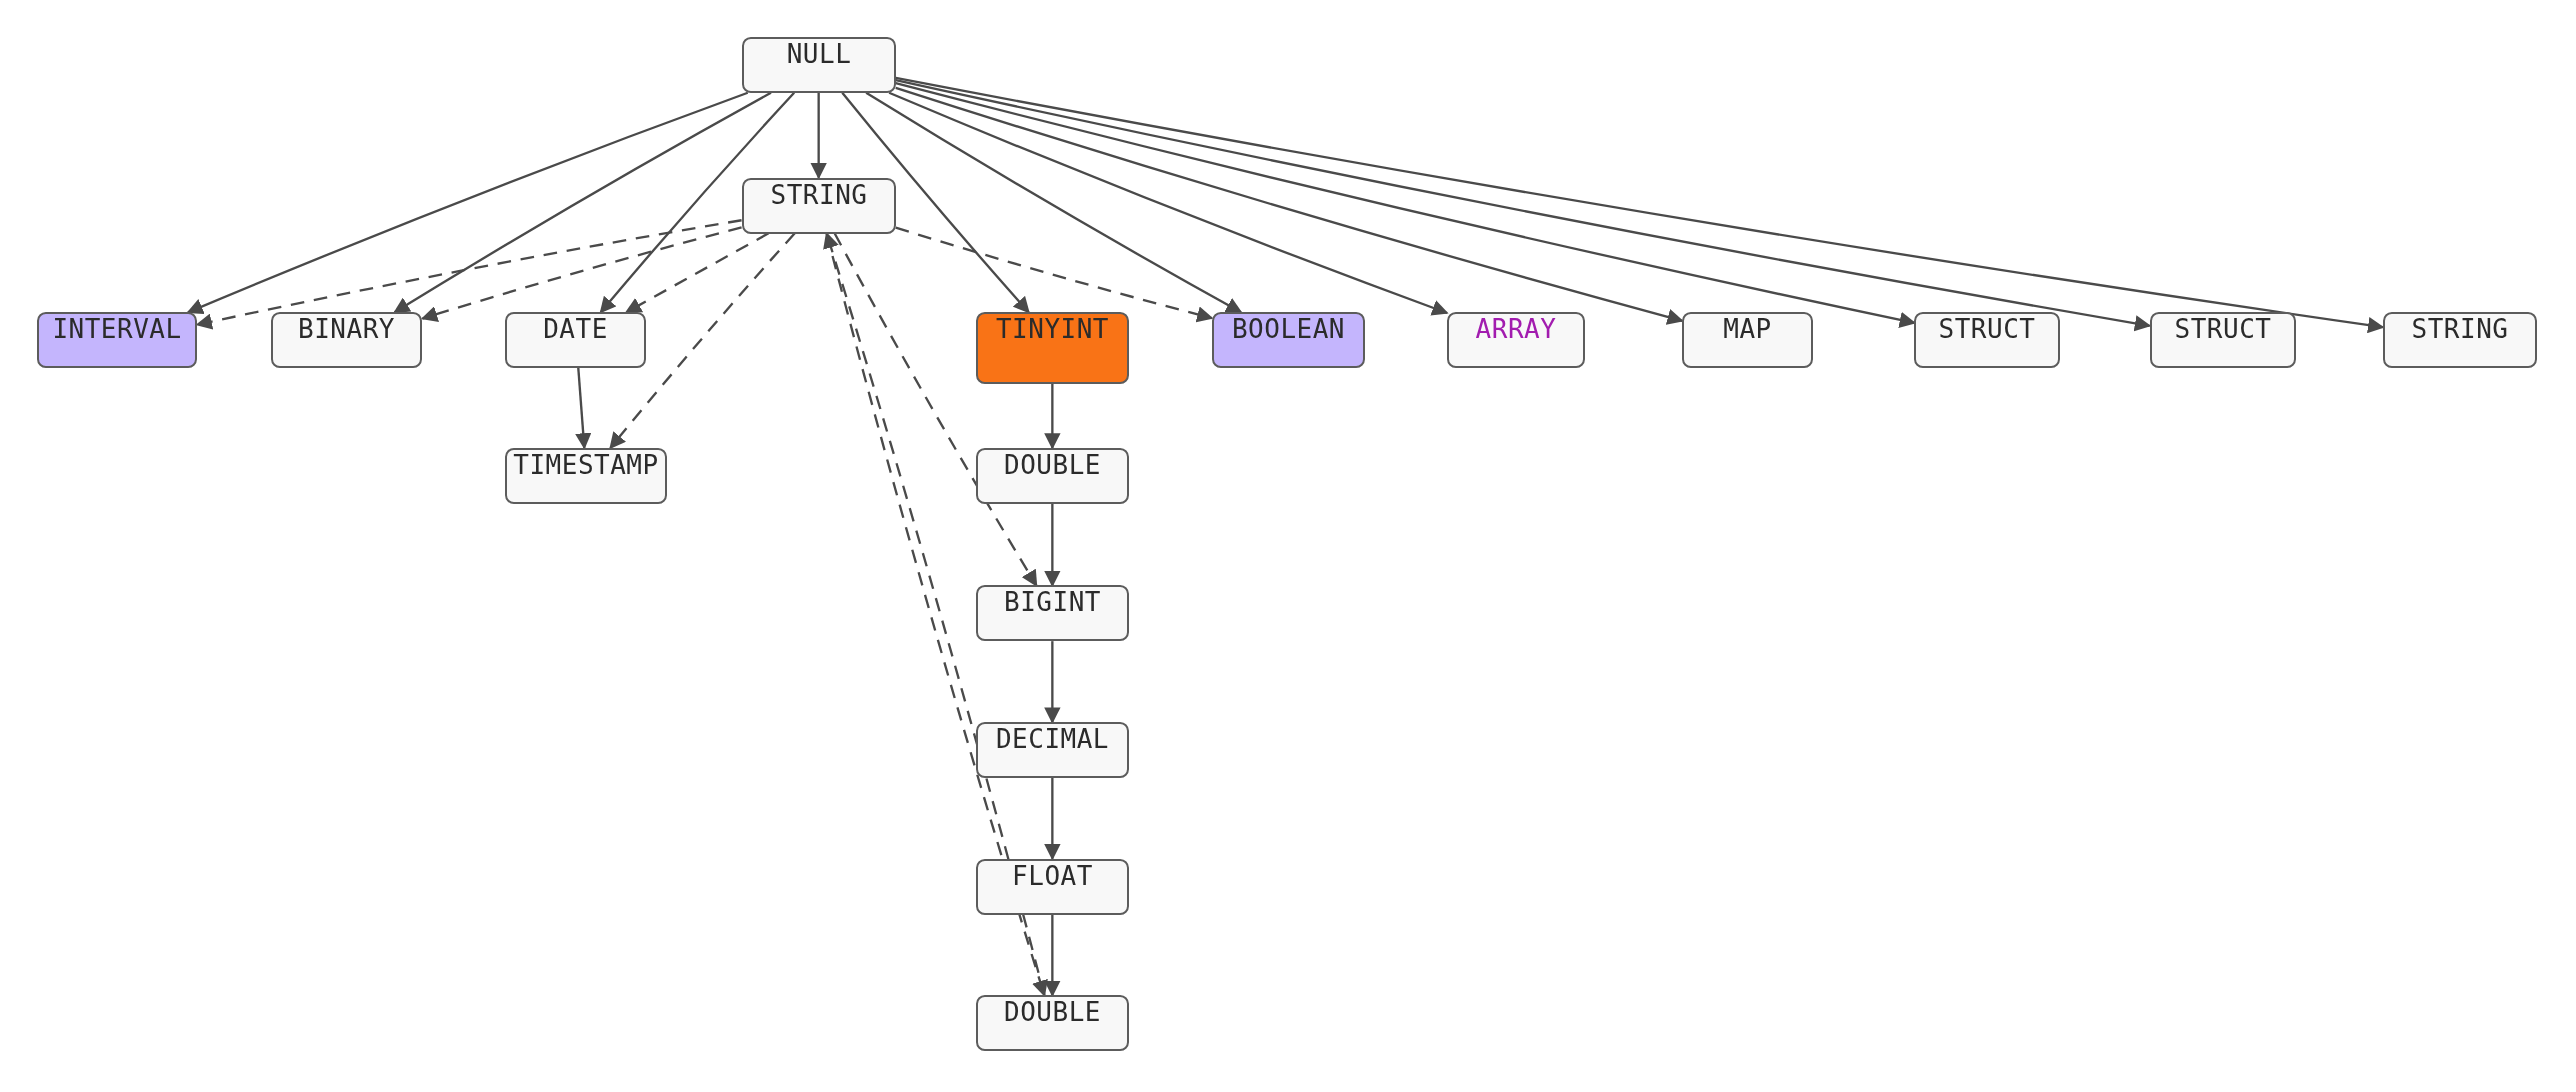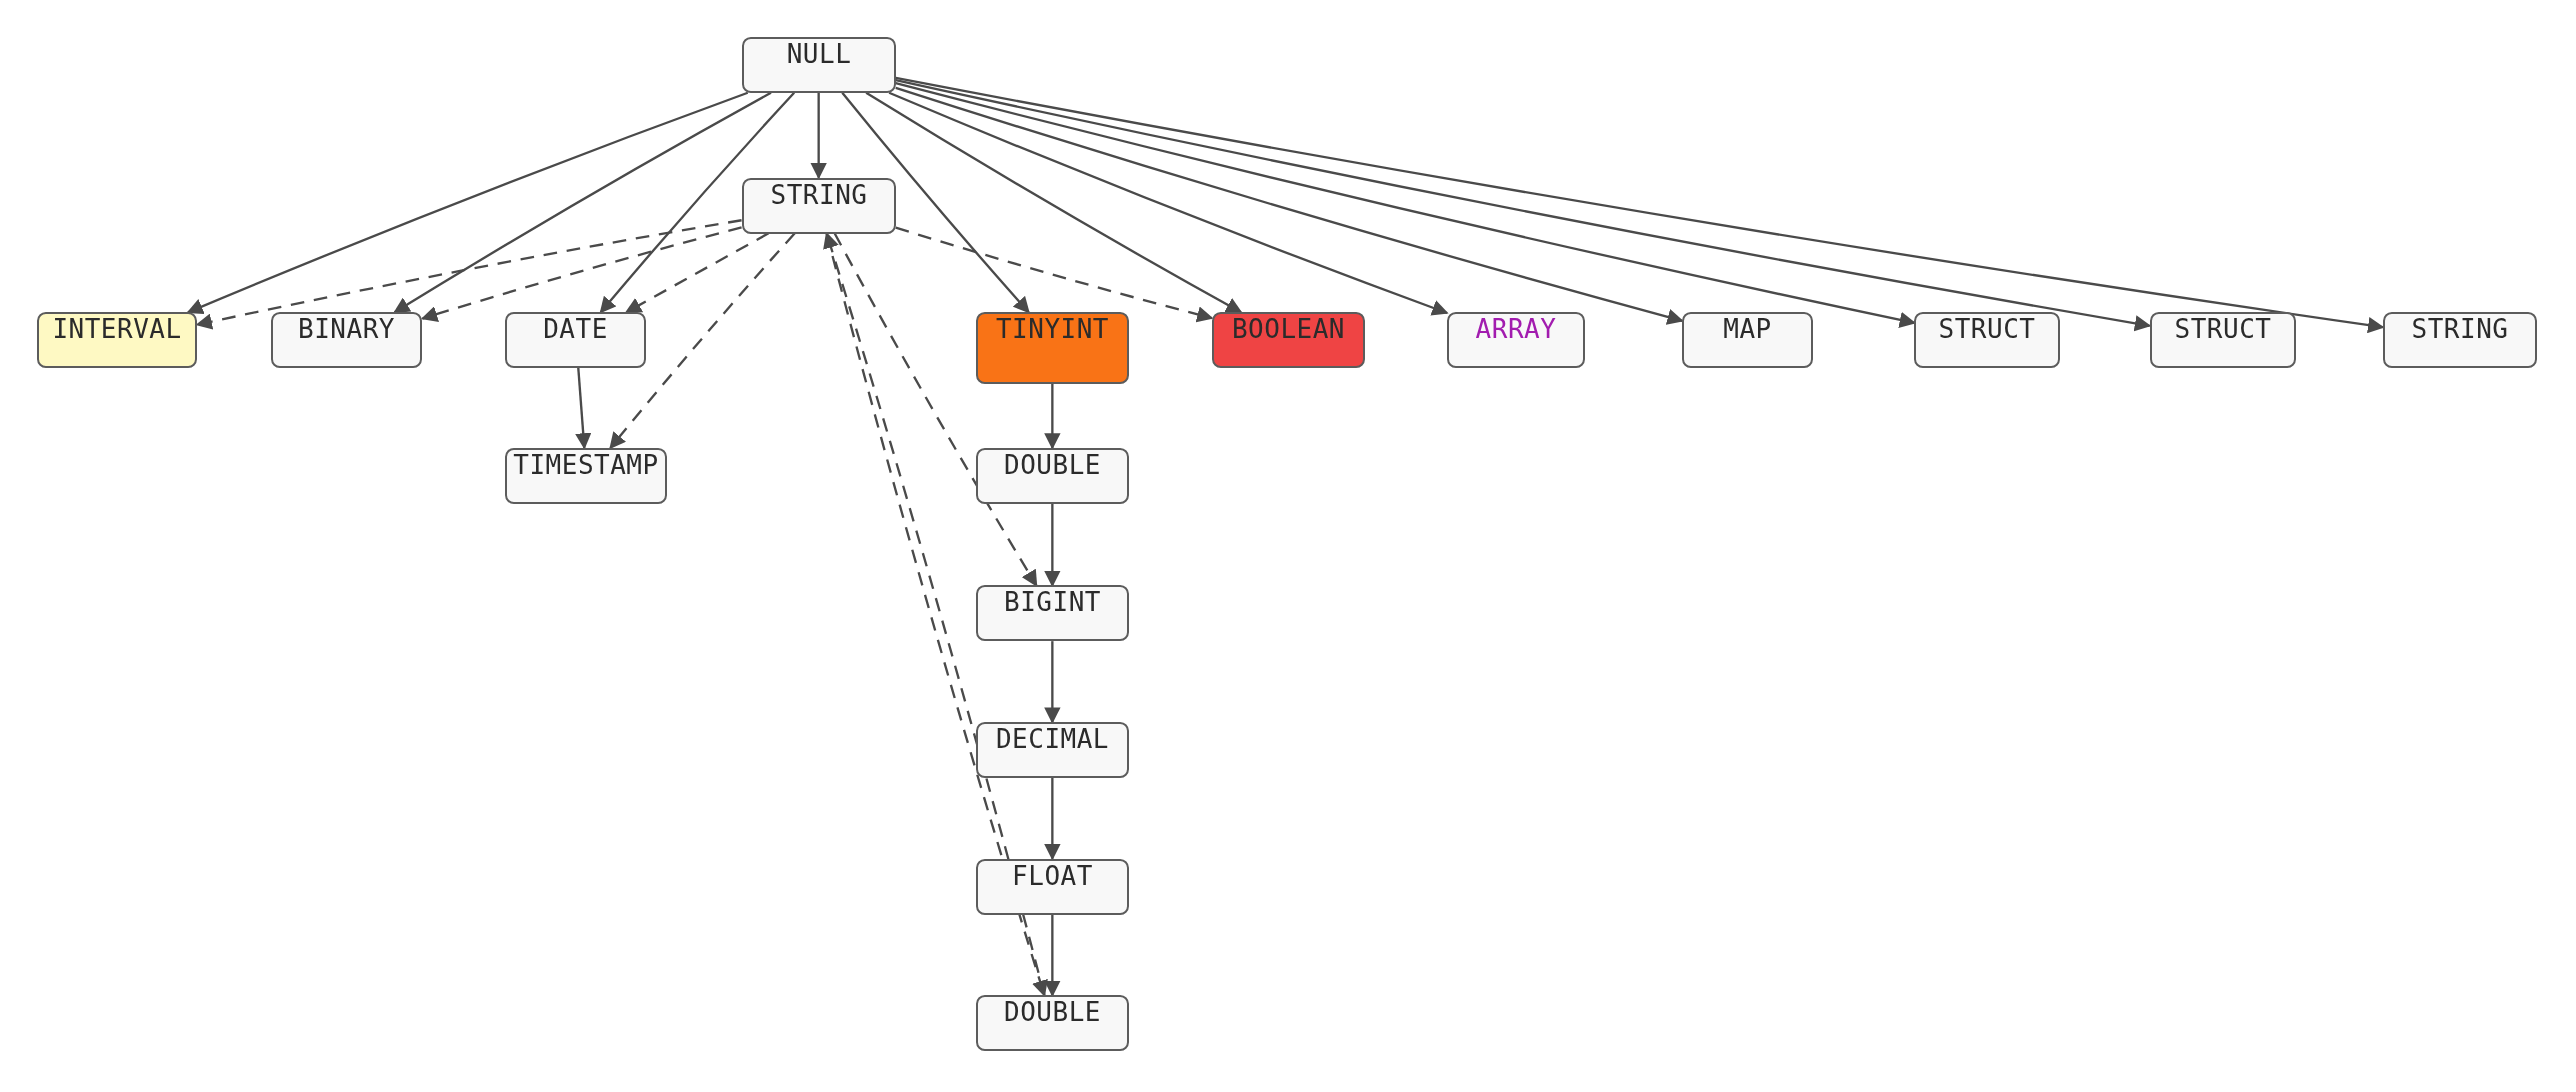--- a/index.html
+++ b/index.html
@@ -84,33 +84,33 @@
         <path d="M 1070.3547136038187 1020 Q 968.122 626.8214868735083 847.1452863961814 239" fill="none" stroke="#4a4a4a" stroke-width="2.4" stroke-dasharray="14,10" marker-end="url(#arrow)"></path>
       </g>
   </svg>
   <div id="nodes-group">
       <div class="node" style="left: 742px; top: 37px; width: 154px; height: 56px; background: rgb(248, 248, 248); border-color: rgb(92, 92, 92); color: rgb(43, 43, 43);">
         <span class="node-label">NULL</span>
       </div>
       <div class="node" style="left: 742px; top: 178px; width: 154px; height: 56px; background: rgb(248, 248, 248); border-color: rgb(92, 92, 92); color: rgb(43, 43, 43);">
         <span class="node-label">STRING</span>
       </div>
-      <div class="node" style="left: 37px; top: 312px; width: 160px; height: 56px; background: #fef9c3; border-color: rgb(92, 92, 92); color: rgb(43, 43, 43);">
+      <div class="node" style="left: 37px; top: 312px; width: 160px; height: 56px; background: #c4b5fd; border-color: rgb(92, 92, 92); color: rgb(43, 43, 43);">
         <span class="node-label">INTERVAL</span>
       </div>
       <div class="node" style="left: 271px; top: 312px; width: 151px; height: 56px; background: rgb(248, 248, 248); border-color: rgb(92, 92, 92); color: rgb(43, 43, 43);">
         <span class="node-label">BINARY</span>
       </div>
       <div class="node" style="left: 505px; top: 312px; width: 141px; height: 56px; background: rgb(248, 248, 248); border-color: rgb(92, 92, 92); color: rgb(43, 43, 43);">
         <span class="node-label">DATE</span>
       </div>
       <div class="node" style="left: 976px; top: 312px; width: 153px; height: 72px; background: #f97316; border-color: rgb(92, 92, 92); color: rgb(43, 43, 43);">
         <span class="node-label">TINYINT</span>
       </div>
-      <div class="node" style="left: 1212px; top: 312px; width: 153px; height: 56px; background: #ef4444; border-color: rgb(92, 92, 92); color: rgb(43, 43, 43);">
+      <div class="node" style="left: 1212px; top: 312px; width: 153px; height: 56px; background: #c4b5fd; border-color: rgb(92, 92, 92); color: rgb(43, 43, 43);">
         <span class="node-label">BOOLEAN</span>
       </div>
       <div class="node" style="left: 1447px; top: 312px; width: 138px; height: 56px; background: rgb(248, 248, 248); border-color: rgb(92, 92, 92); color: #a21caf;">
         <span class="node-label">ARRAY</span>
       </div>
       <div class="node" style="left: 1682px; top: 312px; width: 131px; height: 56px; background: rgb(248, 248, 248); border-color: rgb(92, 92, 92); color: rgb(43, 43, 43);">
         <span class="node-label">MAP</span>
       </div>
       <div class="node" style="left: 1914px; top: 312px; width: 146px; height: 56px; background: rgb(248, 248, 248); border-color: rgb(92, 92, 92); color: rgb(43, 43, 43);">
         <span class="node-label">STRUCT</span>

